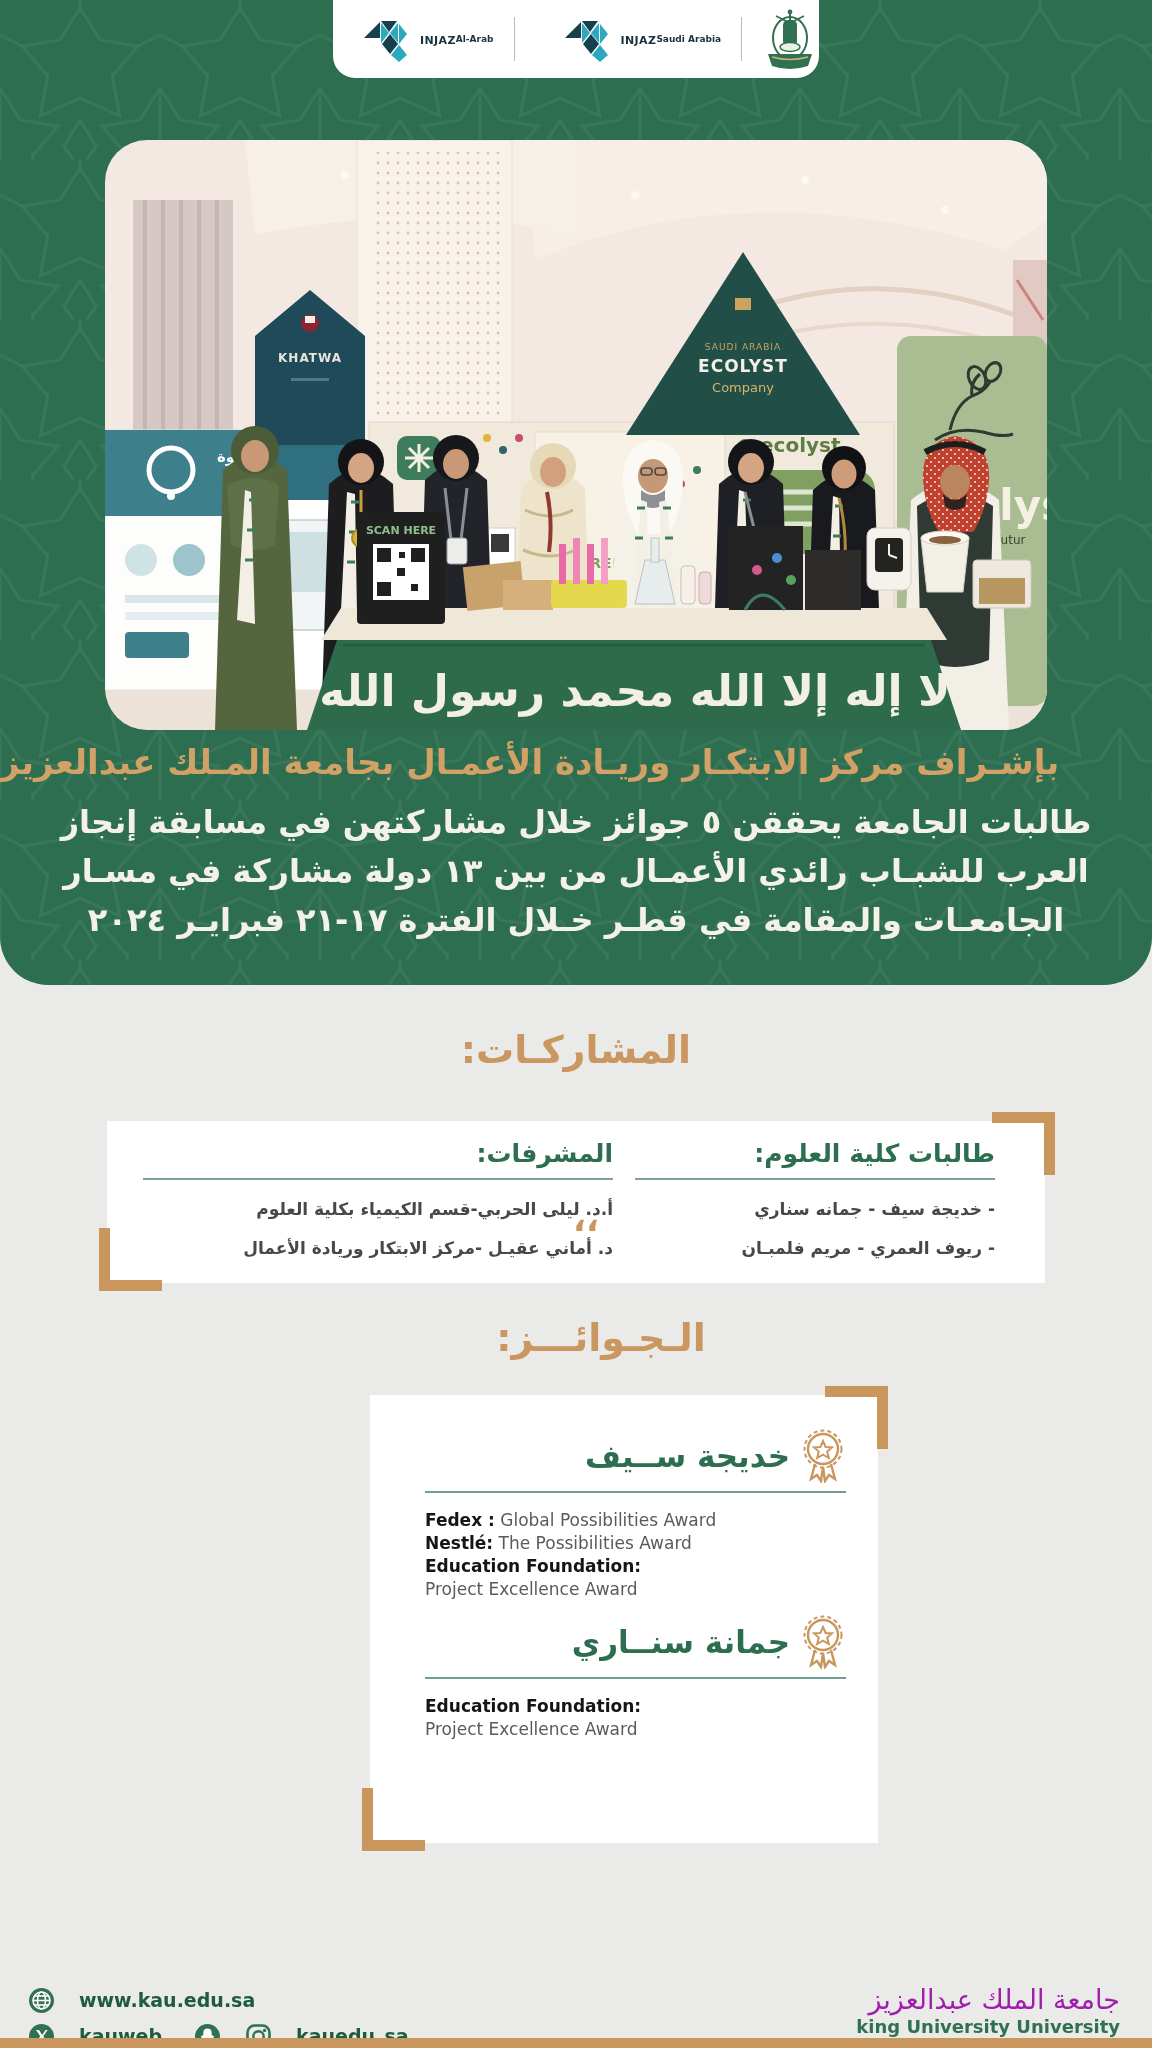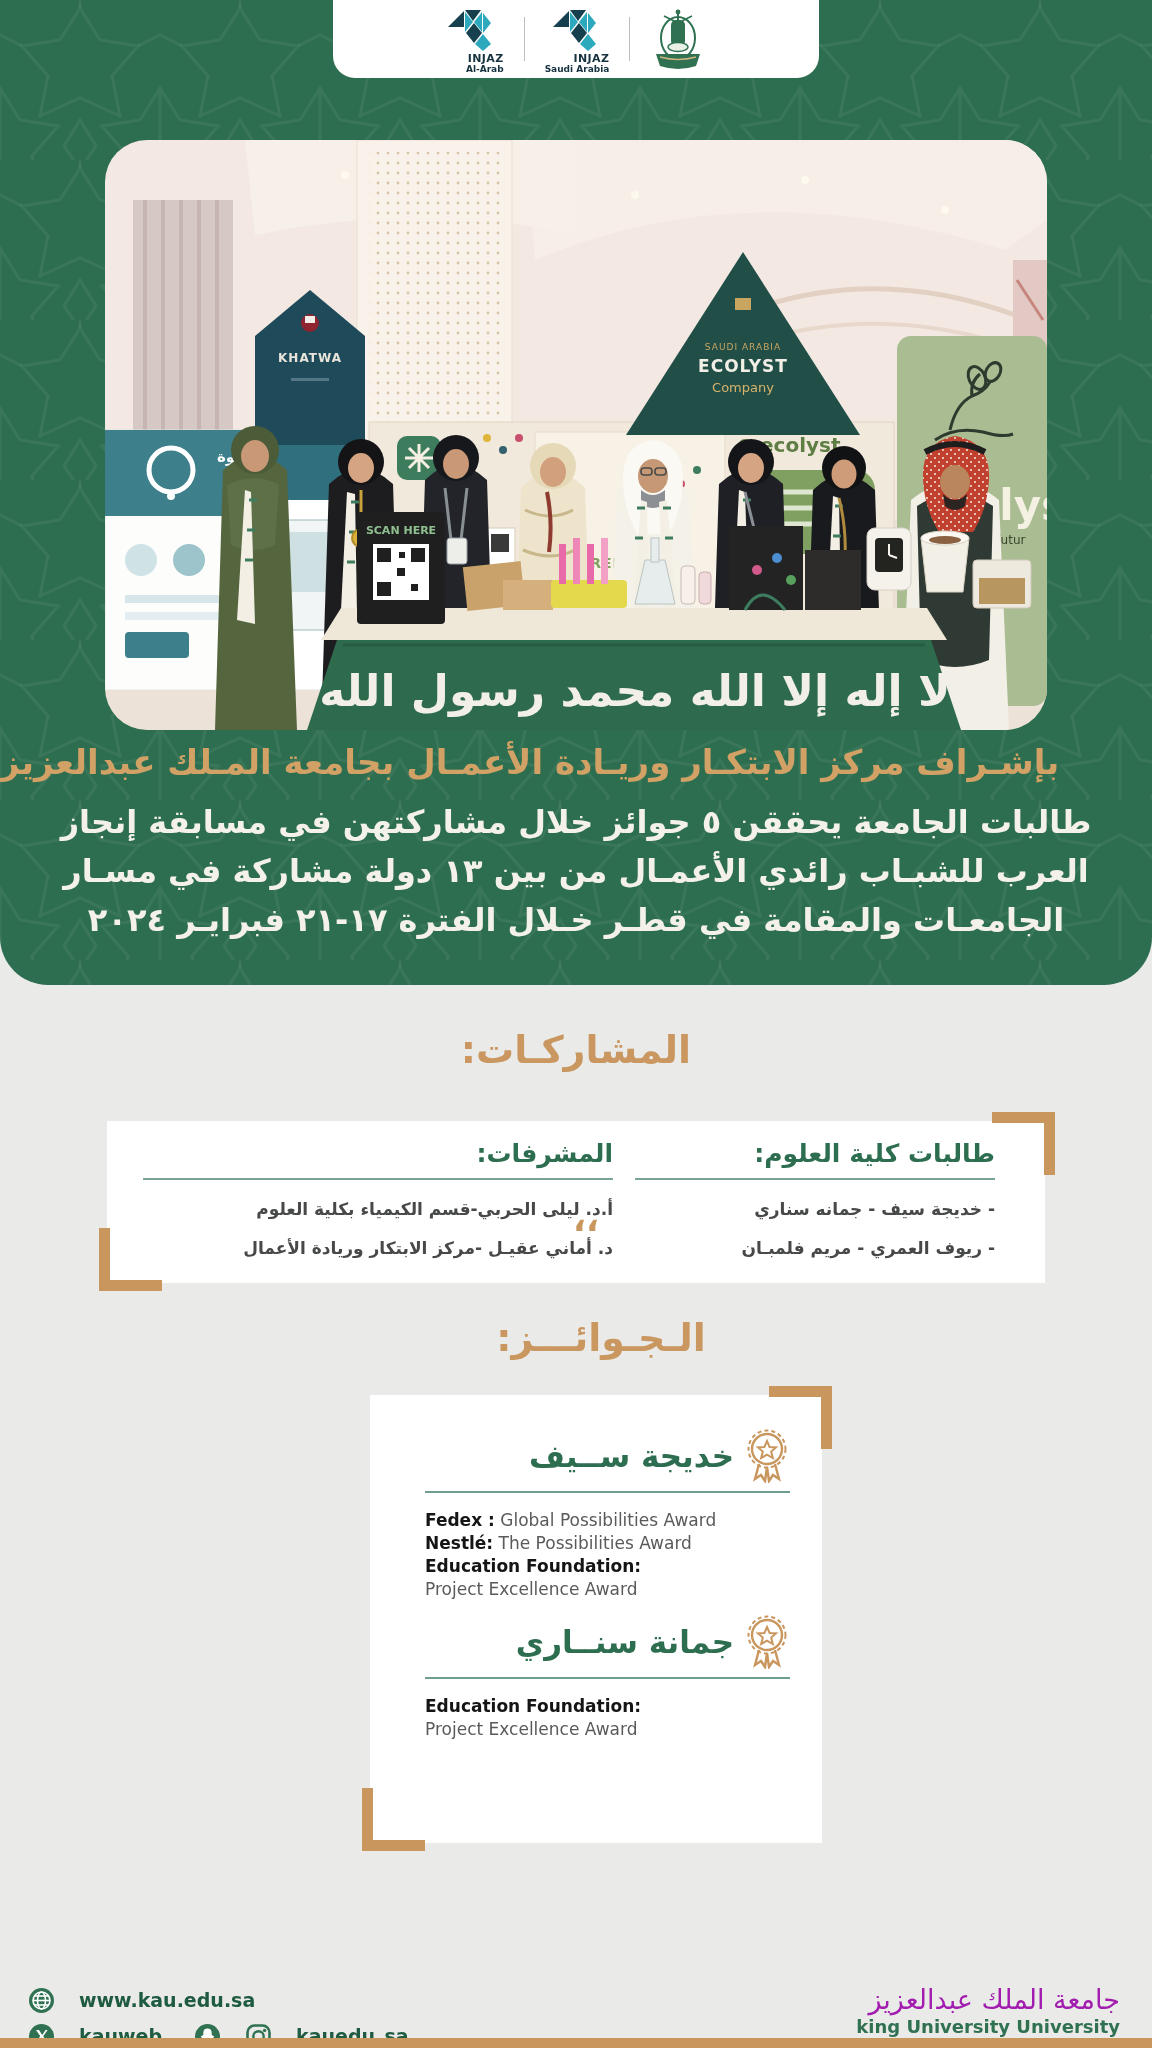--- a/index.html
+++ b/index.html
@@ -4,21 +4,21 @@
 <style>
   html,body{margin:0;padding:0;background:#EAEAE8;}
   .canvas{position:relative;width:1152px;height:2048px;background:#EAEAE8;overflow:hidden;
           font-family:"DejaVu Sans","Liberation Sans",sans-serif;}
   
   .hero{position:absolute;top:0;left:0;width:1152px;height:985px;background:#2E6E50;
         border-radius:0 0 48px 48px;overflow:hidden;}
   .hero-pattern{position:absolute;inset:0;}
   .logo-card{position:absolute;top:0;left:333px;width:486px;height:78px;background:#FFFFFF;
              border-radius:0 0 22px 22px;display:flex;align-items:center;justify-content:center;gap:20px;z-index:3;}
-  .logo-block{display:flex;flex-direction:column;align-items:flex-end;}
+  .logo-block{display:flex;flex-direction:row;align-items:center;margin-left:28px;}
   .logo-txt1{font-size:11px;font-weight:bold;color:#16323F;letter-spacing:.4px;line-height:11px;margin-top:2px;}
   .logo-txt2{font-size:9px;font-weight:bold;color:#16323F;line-height:10px;}
   .logo-div{width:1px;height:44px;background:#B9Bec2;}
   .photo{position:absolute;top:140px;left:105px;width:942px;height:590px;border-radius:42px;overflow:hidden;z-index:2;}
   .sup-line{position:absolute;top:742px;left:0;width:1152px;text-align:left;direction:rtl;
             color:#D2A165;font-size:34px;font-weight:bold;z-index:2;}
   .hero-par{position:absolute;top:798px;left:60px;width:1032px;text-align:center;direction:rtl;
             color:#F4F1E8;font-size:32px;font-weight:bold;line-height:49px;z-index:2;}
   
   .section-h{position:absolute;left:0;width:1152px;text-align:center;direction:rtl;
@@ -31,21 +31,21 @@
   .br-tr{border-top:11px solid #C9965D;border-right:11px solid #C9965D;top:-9px;right:-10px;}
   .br-bl{border-bottom:11px solid #C9965D;border-left:11px solid #C9965D;bottom:-8px;left:-8px;}
   .pcol{position:absolute;top:18px;direction:rtl;text-align:right;}
   .pcol-students{right:50px;width:360px;}
   .pcol-sups{left:36px;width:470px;}
   .pcol-title{color:#2E6E50;font-size:25px;font-weight:bold;}
   .pcol-rule{border:0;border-top:2px solid #7CA493;margin:10px 0 10px 0;}
   .pcol-row{color:#474948;font-size:17px;font-weight:bold;line-height:39px;}
   .quote{position:absolute;left:466px;top:78px;color:#C9965D;font-size:34px;font-weight:bold;letter-spacing:-2px;}
   
-  .awcard{position:absolute;left:370px;top:1395px;width:452px;height:448px;background:#FFFFFF;
+  .awcard{position:absolute;left:370px;top:1395px;width:508px;height:448px;background:#FFFFFF;
           padding:0;box-sizing:border-box;}
   .aw-inner{position:absolute;left:55px;right:32px;top:34px;}
   .aw-name-row{display:flex;direction:rtl;align-items:center;gap:10px;}
   .aw-name{color:#2E6E50;font-size:31px;font-weight:bold;line-height:36px;}
   .aw-rule{border:0;border-top:2px solid #6E9E90;margin:8px 0 0 0;width:100%;}
   .aw-lines{direction:ltr;text-align:left;margin:16px 0 14px 0;font-size:17px;line-height:23px;color:#5A5A5A;}
   .aw-lines b{color:#151515;}
   
   .f-left{position:absolute;left:28px;top:1985px;}
   .f-row{display:flex;align-items:center;gap:24px;height:30px;}

